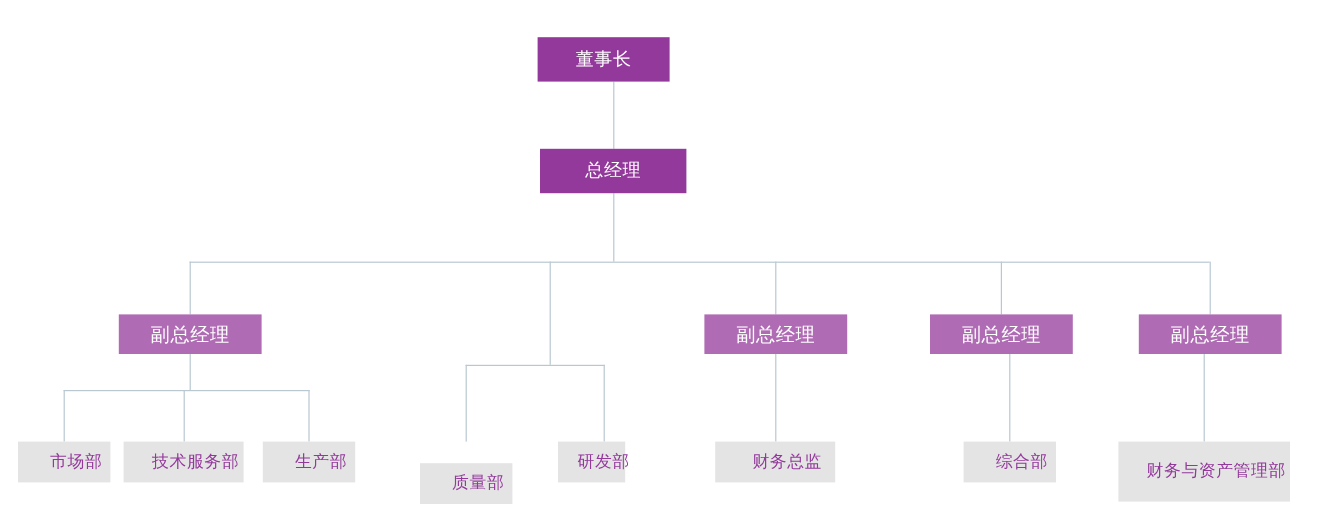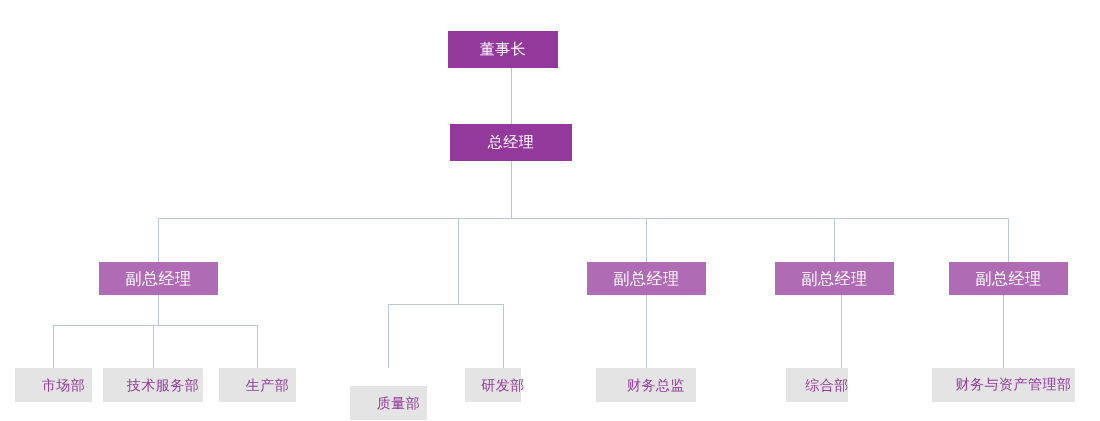--- a/index.html
+++ b/index.html
@@ -117,20 +117,20 @@
       </div>
       <div class="node level-4" style="left: 350px; top: 368px; width: 77px; height: 34px; margin-top: 18px;">
         <span class="node-label">质量部</span>
       </div>
       <div class="node level-4" style="left: 465px; top: 368px; width: 56px; height: 34px;">
         <span class="node-label">研发部</span>
       </div>
       <div class="node level-4" style="left: 596px; top: 368px; width: 100px; height: 34px;">
         <span class="node-label">财务总监</span>
       </div>
-      <div class="node level-4" style="left: 786px; top: 368px; width: 62px; height: 34px;">
+      <div class="node level-4" style="left: 803px; top: 368px; width: 77px; height: 34px;">
         <span class="node-label">综合部</span>
       </div>
-      <div class="node level-4" style="left: 932px; top: 368px; width: 143px; height: 34px; font-family: Liberation Serif, serif;">
+      <div class="node level-4" style="left: 932px; top: 368px; width: 143px; height: 50px;">
         <span class="node-label">财务与资产管理部</span>
       </div>
     </div>
 </div>
 
 </body></html>

